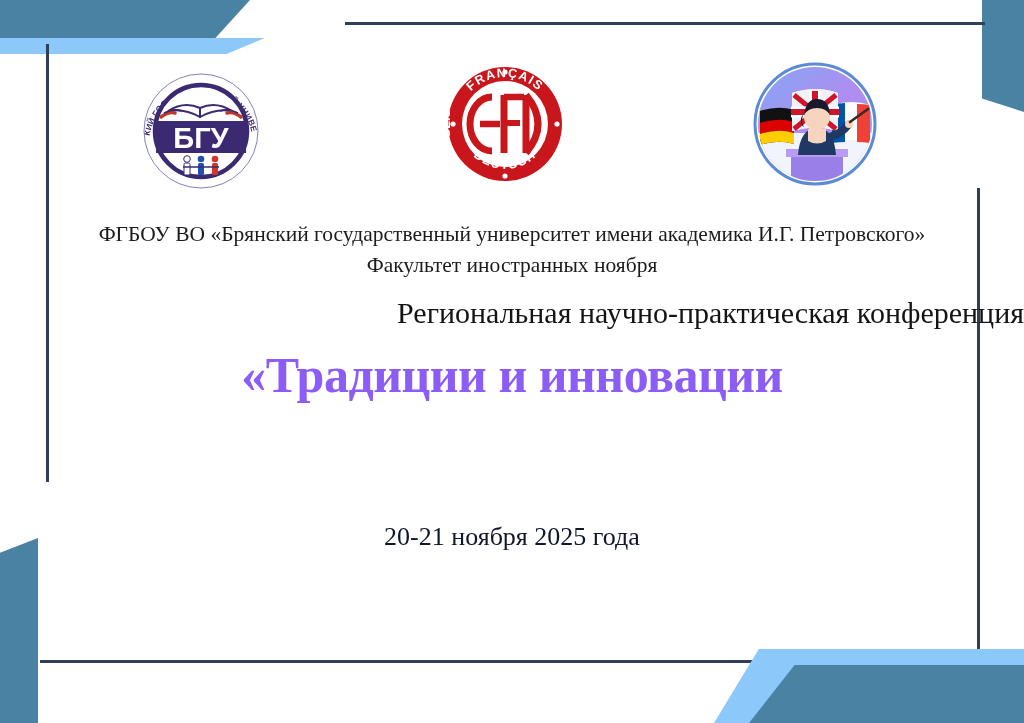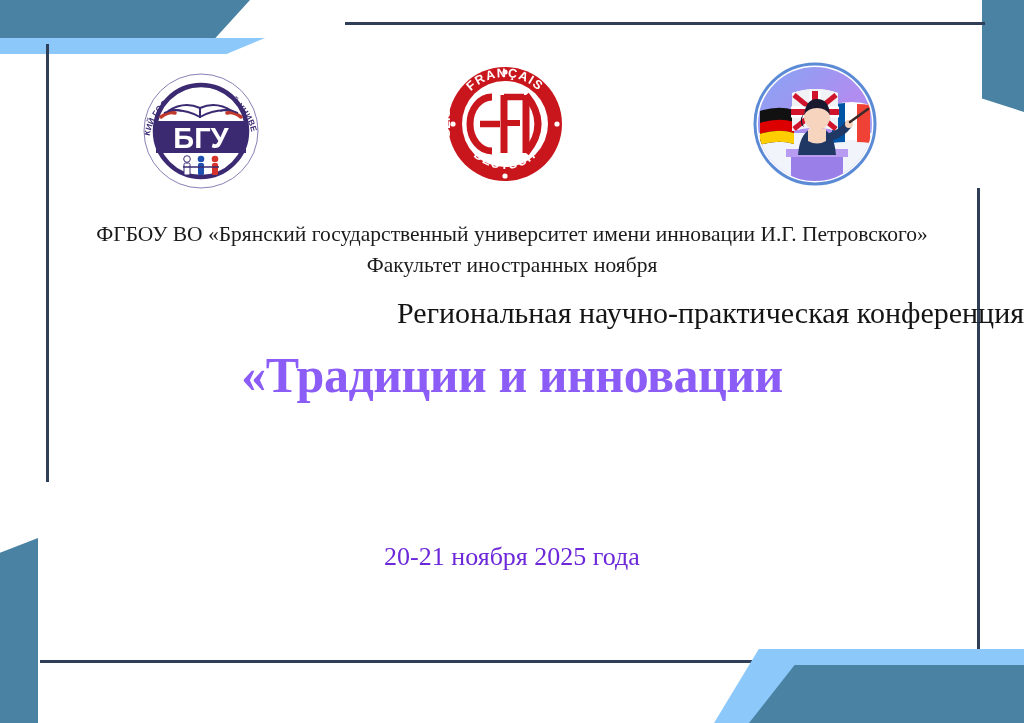--- a/index.html
+++ b/index.html
@@ -131,24 +131,23 @@
     font-weight: bold;
     line-height: 62px;
     letter-spacing: -0.5px;
     font-family: Liberation Serif, serif;
   }
   .date {
     position: absolute;
     left: 0; top: 522px;
     width: 1024px;
     text-align: center;
-    color: #6d28d9;
+    color: #0f172a;
     font-size: 26px;
     font-family: "Liberation Serif", serif;
-    margin-top: 20px;
   }
 </style>
 </head>
 <body>
 
 <div id="poster">
 
   <div class="deco tl-dark"></div>
   <div class="deco tl-light"></div>
   <div class="deco tr-block"></div>
@@ -303,21 +302,21 @@
             <path d="M80 78 q12 -4 18 -12" stroke="#1F3864" stroke-width="8" fill="none" stroke-linecap="round"></path>
             <circle cx="99" cy="65" r="4" fill="#F6D4BE"></circle>
             <path d="M100 63 L118 50" stroke="#3B2A2A" stroke-width="2.6" stroke-linecap="round"></path>
           </g>
         </g>
       </svg>
     </div>
   </div>
 
   <div class="org">
-    <div>ФГБОУ ВО «Брянский государственный университет  имени инновации И.Г. Петровского»</div>
+    <div>ФГБОУ ВО «Брянский государственный университет  имени академика И.Г. Петровского»</div>
     <div>Факультет иностранных ноября</div>
   </div>
 
   <div class="conf-type">Региональная научно-практическая конференция</div>
 
   <div class="title">
     <div>«Традиции и инновации</div>
   </div>
 
   <div class="date">20-21 ноября 2025 года</div>

